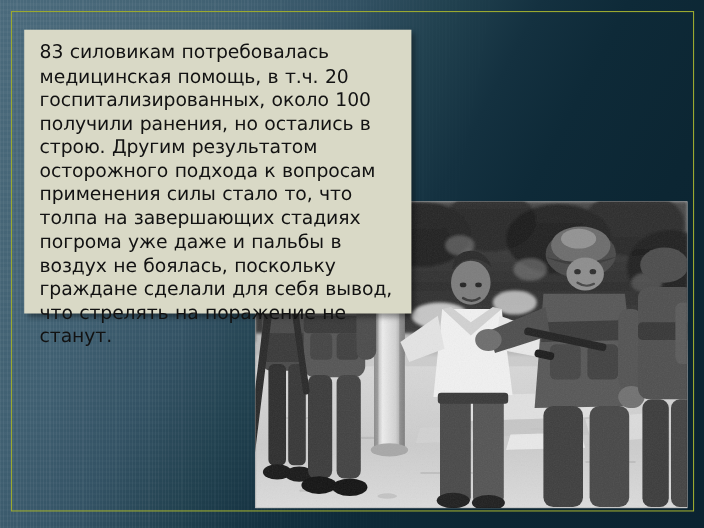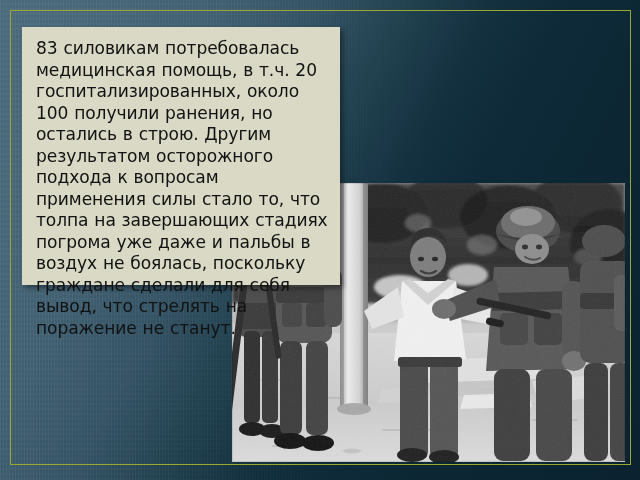--- a/index.html
+++ b/index.html
@@ -90,21 +90,21 @@
     overflow: hidden;
     background: #b9b9b9;
   }
   .photo svg { display: block; }
 
   
   .textbox {
     position: absolute;
     left: 22px;
     top: 27px;
-    width: 318px;
+    width: 352px;
     height: 258px;
     box-sizing: border-box;
     background: #d9d9c6;
     box-shadow: 3px 3px 5px rgba(0,0,0,0.40);
     padding: 11px 12px 8px 14px;
   }
   .caption-text {
     margin: 0;
     color: #121212;
     font-family: "DejaVu Sans", "Liberation Sans", sans-serif;

